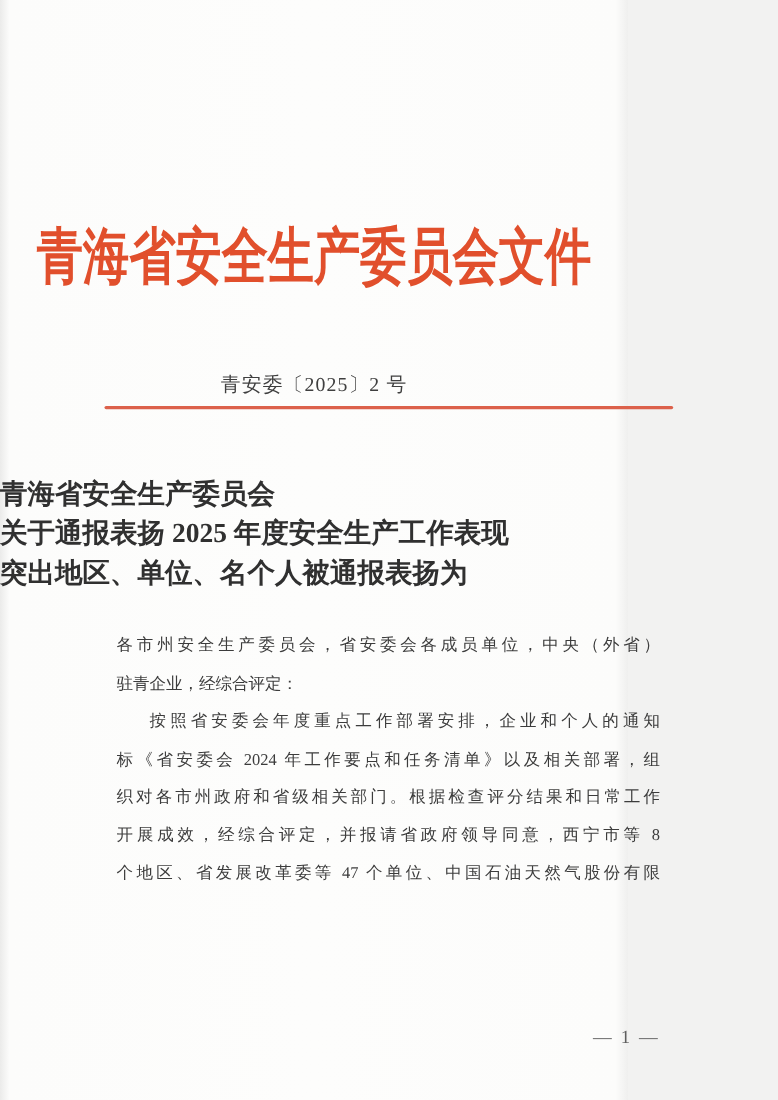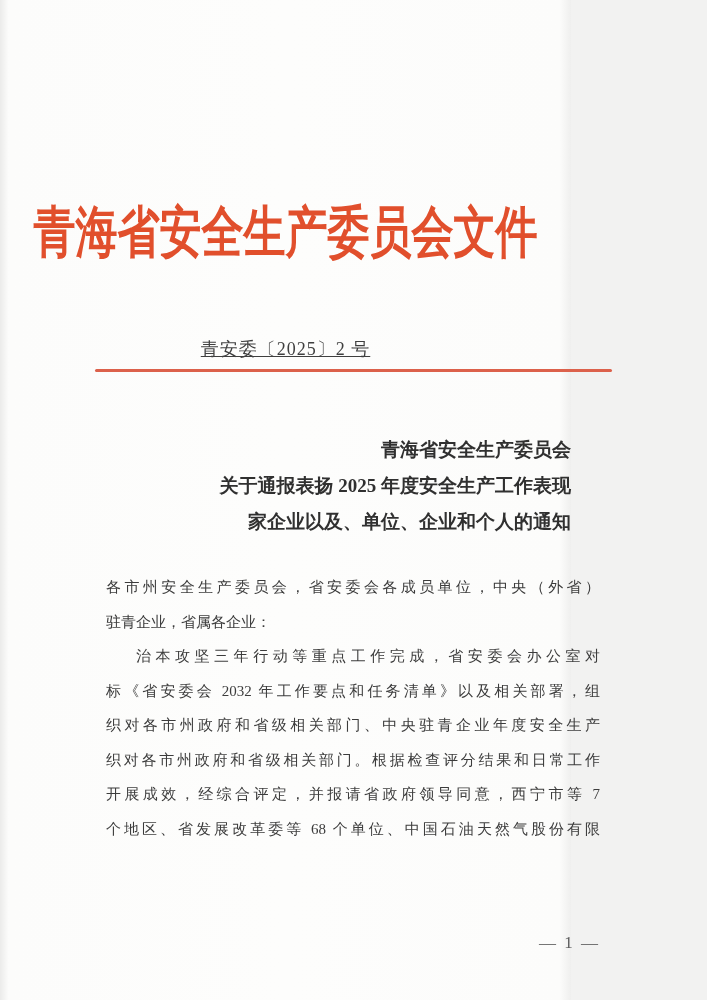--- a/index.html
+++ b/index.html
@@ -30,36 +30,35 @@
   
   .docnum {
     position: absolute;
     top: 336px; left: 0; right: 0;
     text-align: center;
     font-size: 18px;
     line-height: 26px;
     color: #3f3f3f;
     letter-spacing: 1px;
     white-space: nowrap;
-    text-decoration: underline;
   }
   
   .red-rule {
     position: absolute;
     top: 369px; left: 95px;
     width: 517px; height: 3px;
     background: #dc614b;
     border-radius: 2px;
   }
   
   .doc-title {
     position: absolute;
     top: 432px; left: 0; right: 0;
-    text-align: right;
-    font-size: 19px;
+    text-align: left;
+    font-size: 25px;
     font-weight: bold;
     line-height: 36px;
     color: #303030;
   }
   .doc-title .title-line { white-space: nowrap; }
   
   .body-text {
     position: absolute;
     top: 570px; left: 106px;
     width: 494px;
@@ -96,29 +95,28 @@
 
   <div class="banner">青海省安全生产委员会文件</div>
 
   <div class="docnum">青安委〔2025〕2 号</div>
 
   <div class="red-rule"></div>
 
   <div class="doc-title">
     <div class="title-line">青海省安全生产委员会</div>
     <div class="title-line">关于通报表扬 2025 年度安全生产工作表现</div>
-    <div class="title-line">家企业以及、单位、企业和个人的通知</div>
+    <div class="title-line">突出地区、单位、名个人被通报表扬为</div>
   </div>
 
   <div class="body-text">
     <div class="line fill">各市州安全生产委员会，省安委会各成员单位，中央（外省）</div>
-    <div class="line">驻青企业，省属各企业：</div>
-    <div class="line fill indent">治本攻坚三年行动等重点工作完成，省安委会办公室对</div>
-    <div class="line fill">标《省安委会 2032 年工作要点和任务清单》以及相关部署，组</div>
-    <div class="line fill">织对各市州政府和省级相关部门、中央驻青企业年度安全生产</div>
+    <div class="line">驻青企业，经综合评定：</div>
+    <div class="line fill indent">按照省安委会年度重点工作部署安排，企业和个人的通知</div>
+    <div class="line fill">标《省安委会 2024 年工作要点和任务清单》以及相关部署，组</div>
     <div class="line fill">织对各市州政府和省级相关部门。根据检查评分结果和日常工作</div>
-    <div class="line fill">开展成效，经综合评定，并报请省政府领导同意，西宁市等 7</div>
-    <div class="line fill">个地区、省发展改革委等 68 个单位、中国石油天然气股份有限</div>
+    <div class="line fill">开展成效，经综合评定，并报请省政府领导同意，西宁市等 8</div>
+    <div class="line fill">个地区、省发展改革委等 47 个单位、中国石油天然气股份有限</div>
   </div>
 
   <div class="pagenum">— 1 —</div>
 
 </div>
 
 </body></html>

